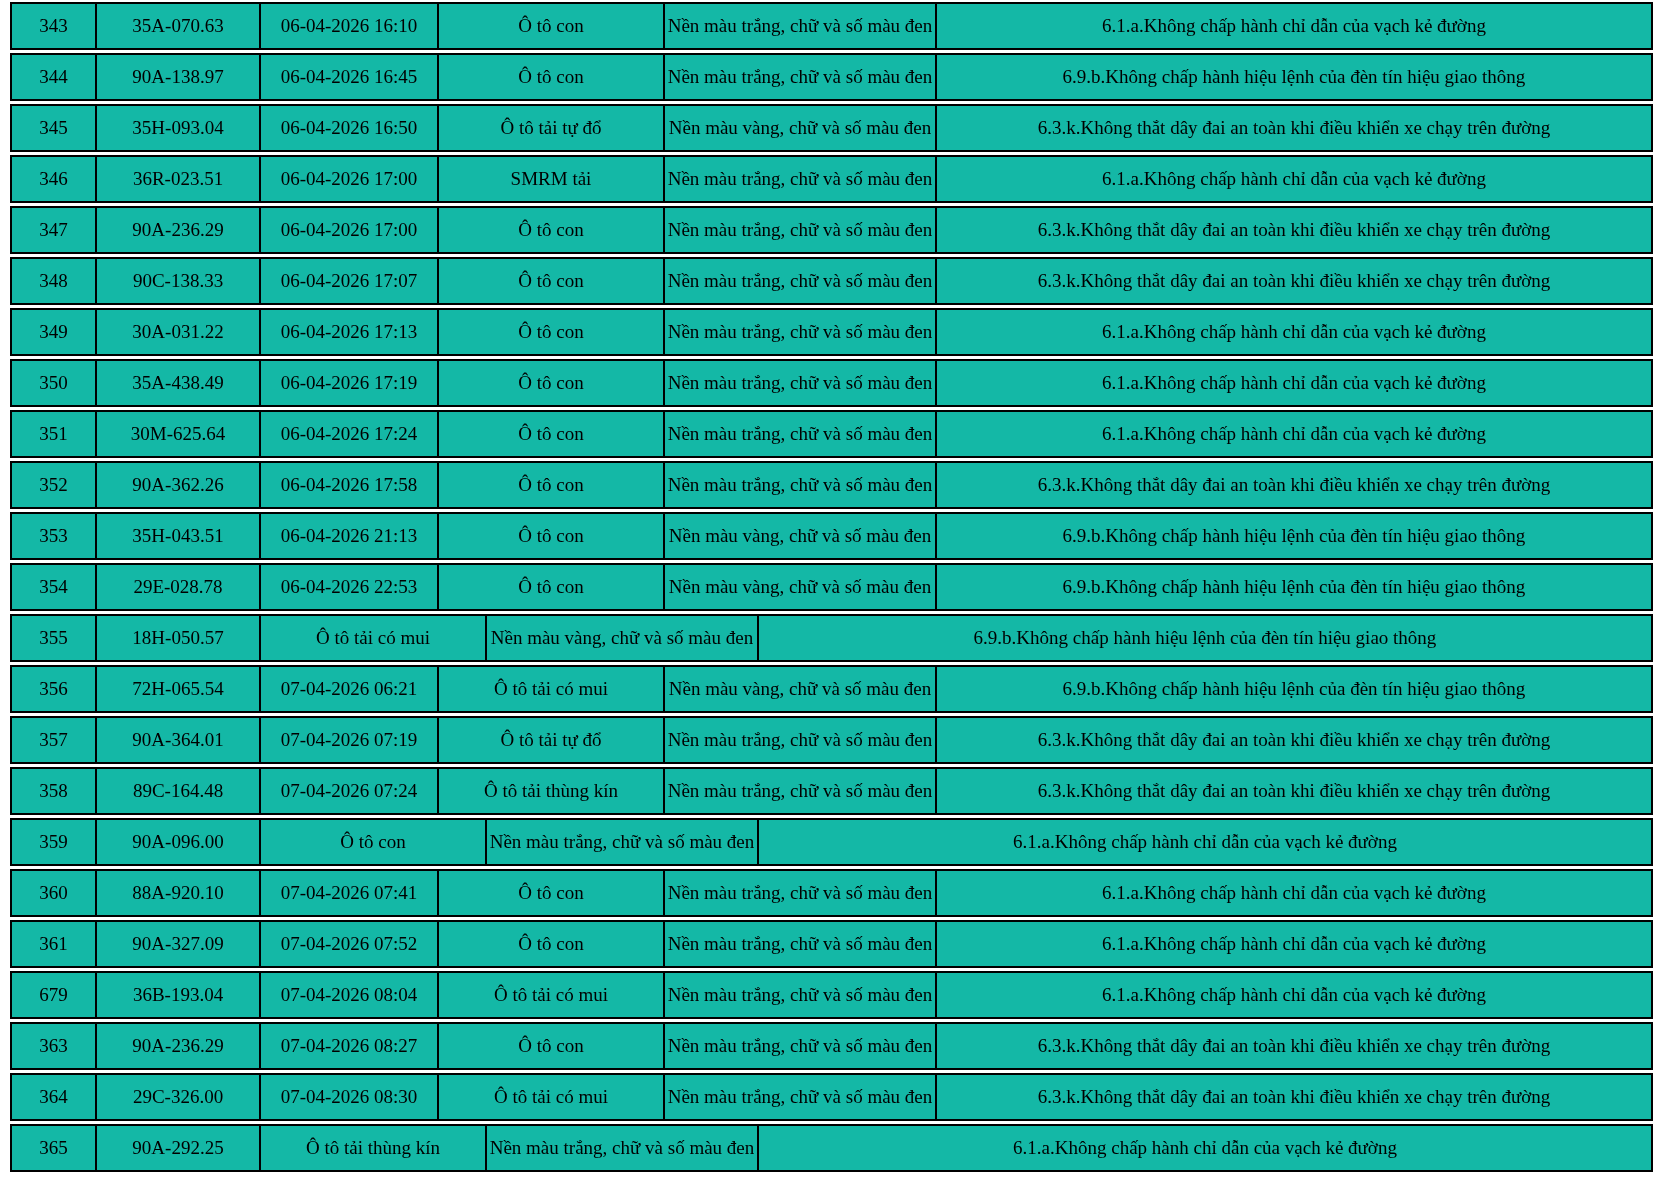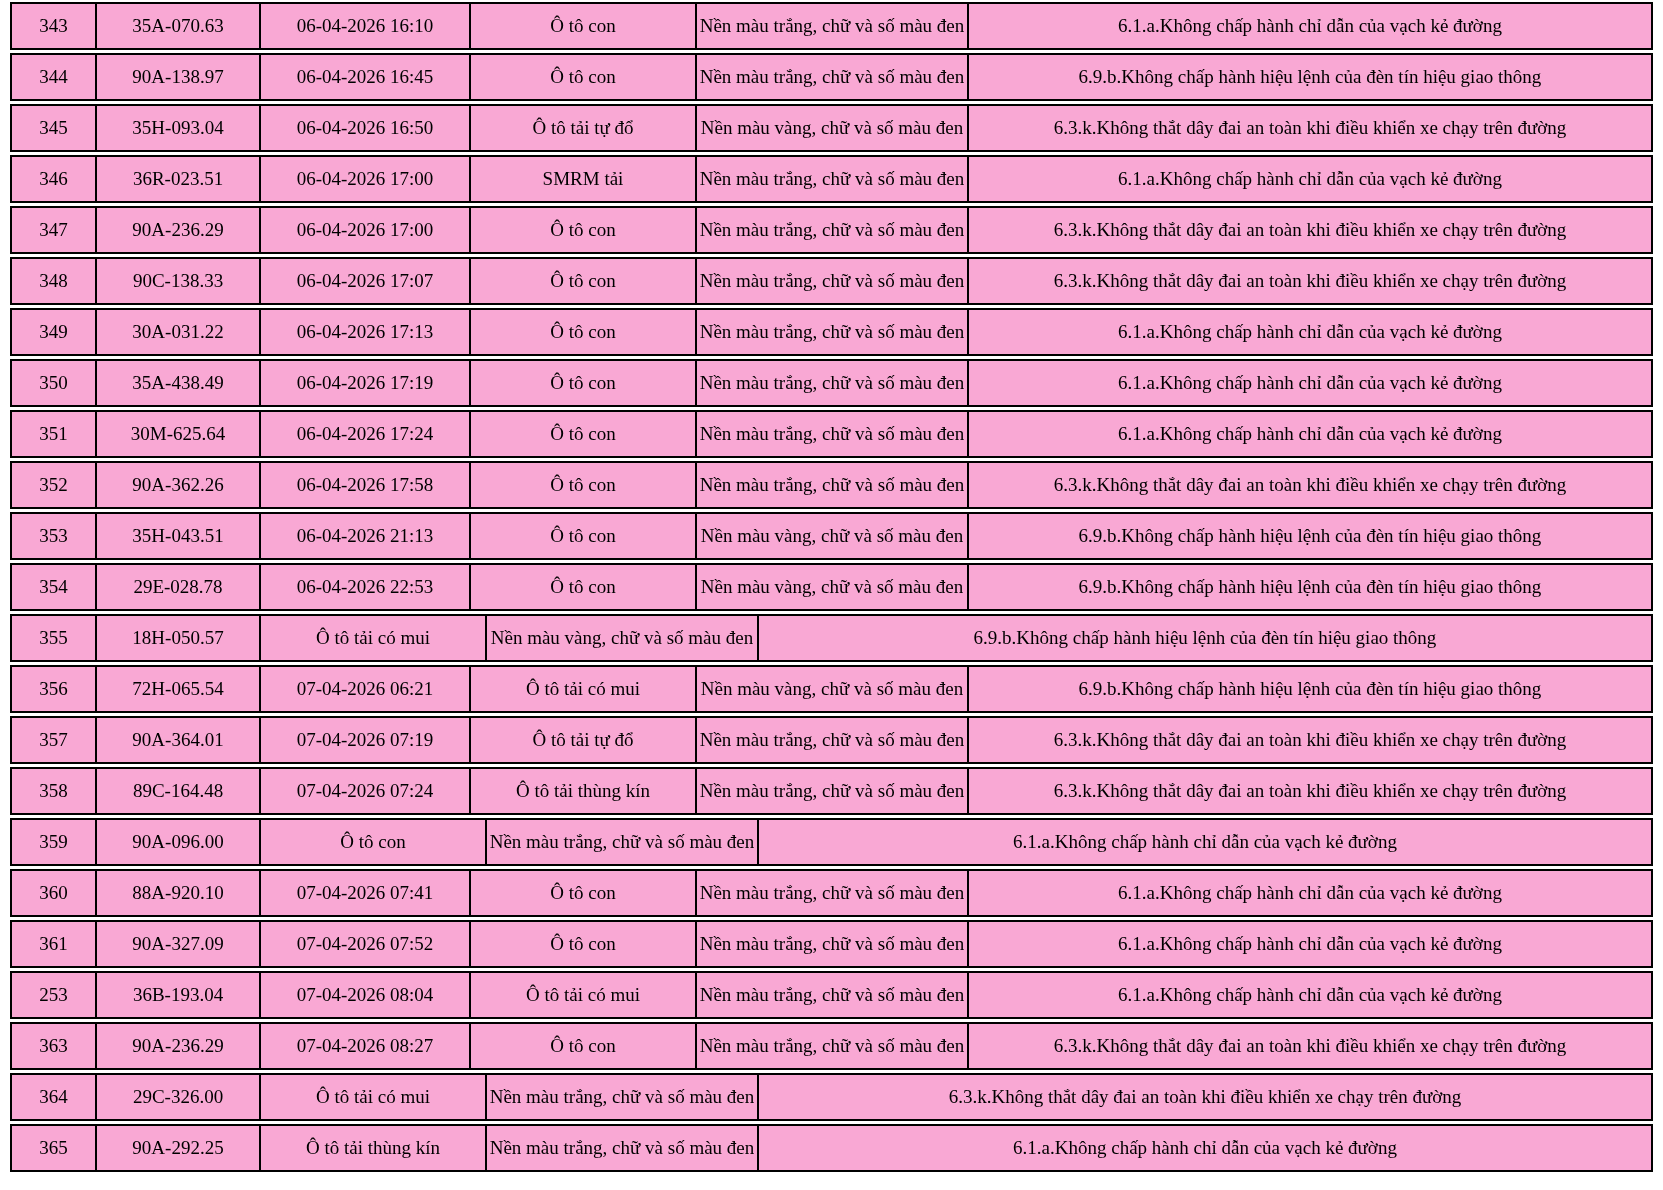--- a/index.html
+++ b/index.html
@@ -24,37 +24,37 @@
     top: 2px;
     width: 1643px;
   }
   .trow {
     box-sizing: border-box;
     display: flex;
     width: 1643px;
     height: 48px;
     border: 2px solid #000000;
     margin-bottom: 3px;
-    background: #f9a8d4;
+    background: #14b8a6;
   }
   .cell {
     box-sizing: border-box;
     border-right: 2px solid #000000;
     display: flex;
     align-items: center;
     justify-content: center;
     text-align: center;
     font-size: 19px;
     line-height: 1.1;
     white-space: nowrap;
     overflow: hidden;
   }
   .c-stt      { width: 85px;  }
   .c-plate    { width: 164px; }
-  .c-datetime { width: 210px; }
+  .c-datetime { width: 178px; }
   .c-vehicle  { width: 226px; }
   .c-desc     { width: 272px; }
   .c-violation{ flex: 1; border-right: none; }
 </style>
 </head>
 <body>
 
 <div class="page">
   <div class="table">
   <div class="trow">
@@ -220,40 +220,41 @@
   <div class="trow">
     <div class="cell c-stt">361</div>
     <div class="cell c-plate">90A-327.09</div>
     <div class="cell c-datetime">07-04-2026 07:52</div>
     <div class="cell c-vehicle">Ô tô con</div>
     <div class="cell c-desc">Nền màu trắng, chữ và số màu đen</div>
     <div class="cell c-violation">6.1.a.Không chấp hành chỉ dẫn của vạch kẻ đường</div>
   </div>
 
   <div class="trow">
-    <div class="cell c-stt">253</div>
+    <div class="cell c-stt">679</div>
     <div class="cell c-plate">36B-193.04</div>
     <div class="cell c-datetime">07-04-2026 08:04</div>
     <div class="cell c-vehicle">Ô tô tải có mui</div>
     <div class="cell c-desc">Nền màu trắng, chữ và số màu đen</div>
     <div class="cell c-violation">6.1.a.Không chấp hành chỉ dẫn của vạch kẻ đường</div>
   </div>
 
   <div class="trow">
     <div class="cell c-stt">363</div>
     <div class="cell c-plate">90A-236.29</div>
     <div class="cell c-datetime">07-04-2026 08:27</div>
     <div class="cell c-vehicle">Ô tô con</div>
     <div class="cell c-desc">Nền màu trắng, chữ và số màu đen</div>
     <div class="cell c-violation">6.3.k.Không thắt dây đai an toàn khi điều khiển xe chạy trên đường</div>
   </div>
 
   <div class="trow">
     <div class="cell c-stt">364</div>
     <div class="cell c-plate">29C-326.00</div>
+    <div class="cell c-datetime">07-04-2026 08:30</div>
     <div class="cell c-vehicle">Ô tô tải có mui</div>
     <div class="cell c-desc">Nền màu trắng, chữ và số màu đen</div>
     <div class="cell c-violation">6.3.k.Không thắt dây đai an toàn khi điều khiển xe chạy trên đường</div>
   </div>
 
   <div class="trow">
     <div class="cell c-stt">365</div>
     <div class="cell c-plate">90A-292.25</div>
     <div class="cell c-vehicle">Ô tô tải thùng kín</div>
     <div class="cell c-desc">Nền màu trắng, chữ và số màu đen</div>

